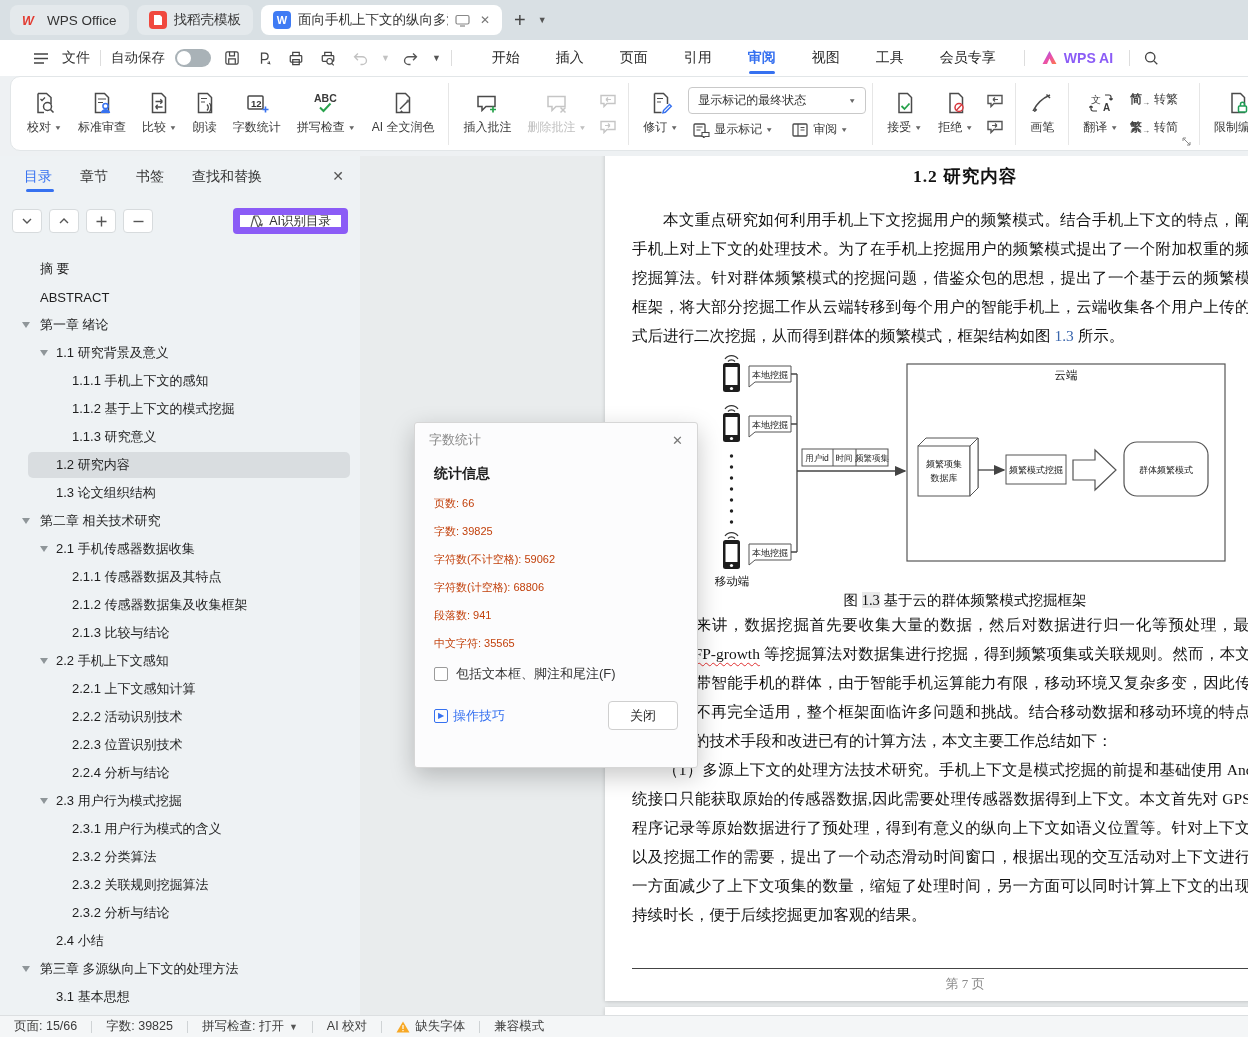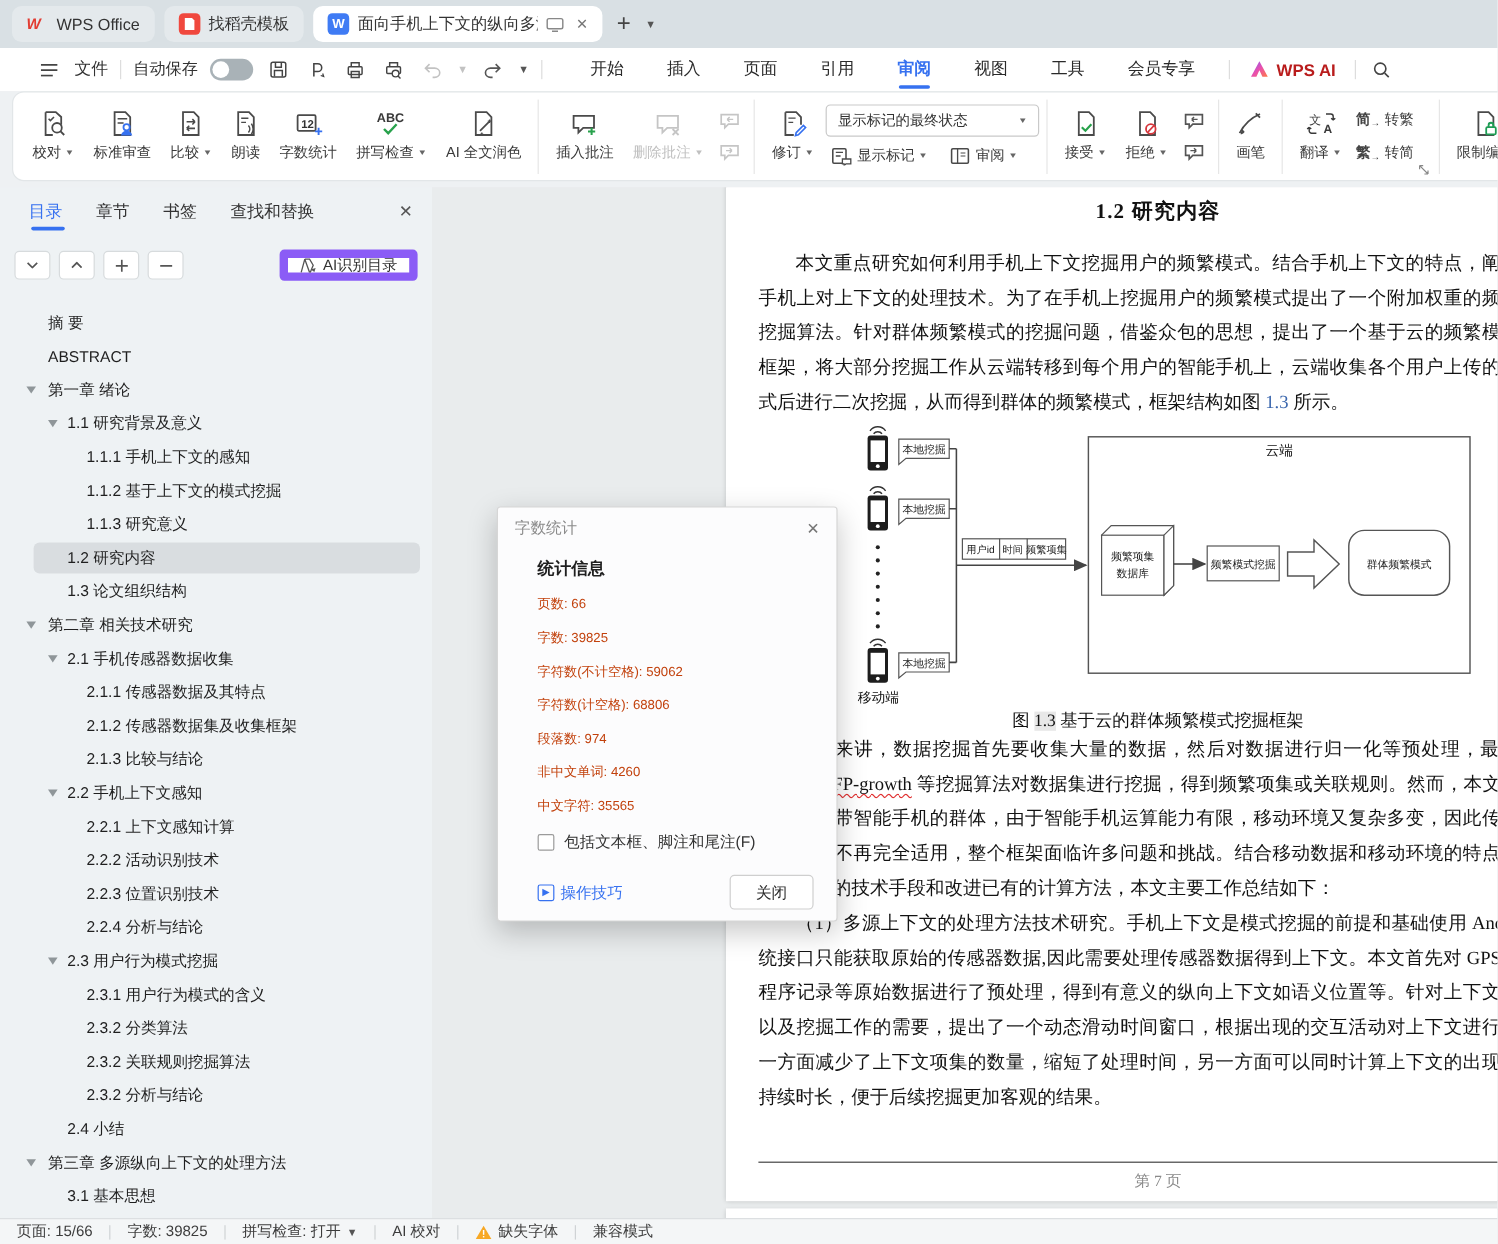--- a/index.html
+++ b/index.html
@@ -20,21 +20,21 @@
   
   .menubar { height:36px; background:#fff; display:flex; align-items:center; padding:0 30px; gap:10px; }
   .mdiv { width:1px; height:16px; background:#ddd; }
   .micon { width:22px; height:22px; display:flex; align-items:center; justify-content:center; border-radius:4px; }
   .toggle { width:36px; height:18px; border-radius:9px; background:#a9b2b7; position:relative; }
   .toggle .knob { position:absolute; left:2px; top:2px; width:14px; height:14px; border-radius:50%; background:#fff; }
   .mtabs { display:flex; align-items:center; gap:0; margin-left:12px; }
   .mtab { padding:0 18px; font-size:14px; color:#2a2a2a; height:36px; display:flex; align-items:center; position:relative; }
   .mtab.active { color:#3671f0; font-weight:bold; }
   .mtab.active::after { content:""; position:absolute; left:50%; transform:translateX(-50%); bottom:2px; width:26px; height:3px; border-radius:2px; background:#3671f0; }
-  .wpsai { display:flex; align-items:flex-start; gap:6px; font-size:14px; font-weight:bold; color:#b91c1c; padding:0 6px; }
+  .wpsai { display:flex; align-items:flex-start; gap:6px; font-size:14px; font-weight:bold; color:#8b5cf6; padding:0 6px; }
 
   
   .ribbonwrap { height:80px; position:relative; background:#eef1f3; }
   .ribboncard { position:absolute; left:10px; right:-14px; top:0px; bottom:5px; background:#fff; border:1px solid #e2e6e8; border-radius:10px; display:flex; align-items:center; padding:0 8px; overflow:hidden; }
   .rbtn { display:flex; flex-direction:column; align-items:center; justify-content:center; gap:4px; padding:5px 8px; border-radius:4px; font-size:12px; color:#3a3a3a; white-space:nowrap; }
   .rbtn .lab, .rsm .lab { display:flex; align-items:center; gap:3px; }
   .rcaret { font-size:8px; color:#666; transform:scaleY(.8); }
   .dis, .dis .rcaret { color:#c0c0c0; }
   .rsep { width:1px; height:62px; background:#e6e6e6; margin:0 6px; flex:0 0 auto; }
   .navcol { display:flex; flex-direction:column; gap:8px; margin:0 3px; }
@@ -86,21 +86,21 @@
   .page-footer { position:absolute; left:27px; right:27px; bottom:8px; }
   .page-footer .rule { border-top:1px solid #444; }
   .page-footer .pnum { text-align:center; color:#8a8a8a; font-size:13px; margin-top:6px; font-family:"Liberation Serif",serif; }
   .draghandle { position:absolute; left:292px; top:14px; width:14px; height:18px; display:grid; grid-template-columns:repeat(2,1fr); grid-gap:3px; }
   .draghandle i { width:3px; height:3px; border-radius:50%; background:#9b9b9b; }
 
   
   .dialog { position:absolute; left:414px; top:422px; width:284px; height:346px; background:#fcfcfd; border:1px solid #d6d6d6; border-radius:3px; box-shadow:0 8px 24px rgba(0,0,0,.22); z-index:60; }
   .dlg-title { height:34px; display:flex; align-items:center; padding:0 14px; color:#8b8b8b; font-size:13px; }
   .dlg-x { margin-left:auto; color:#777; font-size:13px; }
-  .dlg-body { padding:8px 19px 0 33px; }
+  .dlg-body { padding:8px 19px 0 19px; }
   .dlg-sec { font-weight:bold; font-size:14px; color:#1f1f1f; margin-bottom:6px; }
   .stat-row { height:28px; display:flex; align-items:center; color:#c2410c; font-size:11px; }
   .dlg-check { display:flex; align-items:center; gap:8px; margin-top:8px; color:#333; font-size:13px; }
   .cbox { width:14px; height:14px; border:1px solid #9b9b9b; border-radius:2px; background:#fff; flex:0 0 auto; }
   .dlg-foot { display:flex; align-items:center; justify-content:space-between; margin-top:18px; }
   .tips { color:#3671f0; display:flex; align-items:center; gap:5px; font-size:13px; }
   .tipbox { width:14px; height:14px; border:1px solid #3671f0; border-radius:2px; display:flex; align-items:center; justify-content:center; font-size:8px; color:#3671f0; }
   .btn-close { width:70px; height:29px; background:#fff; border:1px solid #cfcfcf; border-radius:4px; font-size:13px; color:#2a2a2a; display:flex; align-items:center; justify-content:center; }
 
   
@@ -759,22 +759,21 @@
     <span>字数统计</span>
     <span class="dlg-x">✕</span>
   </div>
   <div class="dlg-body">
     <div class="dlg-sec">统计信息</div>
     <div id="stat-rows">
         <div class="stat-row">页数: 66</div>
         <div class="stat-row">字数: 39825</div>
         <div class="stat-row">字符数(不计空格): 59062</div>
         <div class="stat-row">字符数(计空格): 68806</div>
-        <div class="stat-row">段落数: 974</div>
-        <div class="stat-row">非中文单词: 4260</div>
+        <div class="stat-row">段落数: 941</div>
         <div class="stat-row">中文字符: 35565</div>
       </div>
     <div class="dlg-check">
       <span class="cbox"></span>
       <span>包括文本框、脚注和尾注(F)</span>
     </div>
     <div class="dlg-foot">
       <span class="tips">
         <span class="tipbox">▶</span>
         <span>操作技巧</span>

